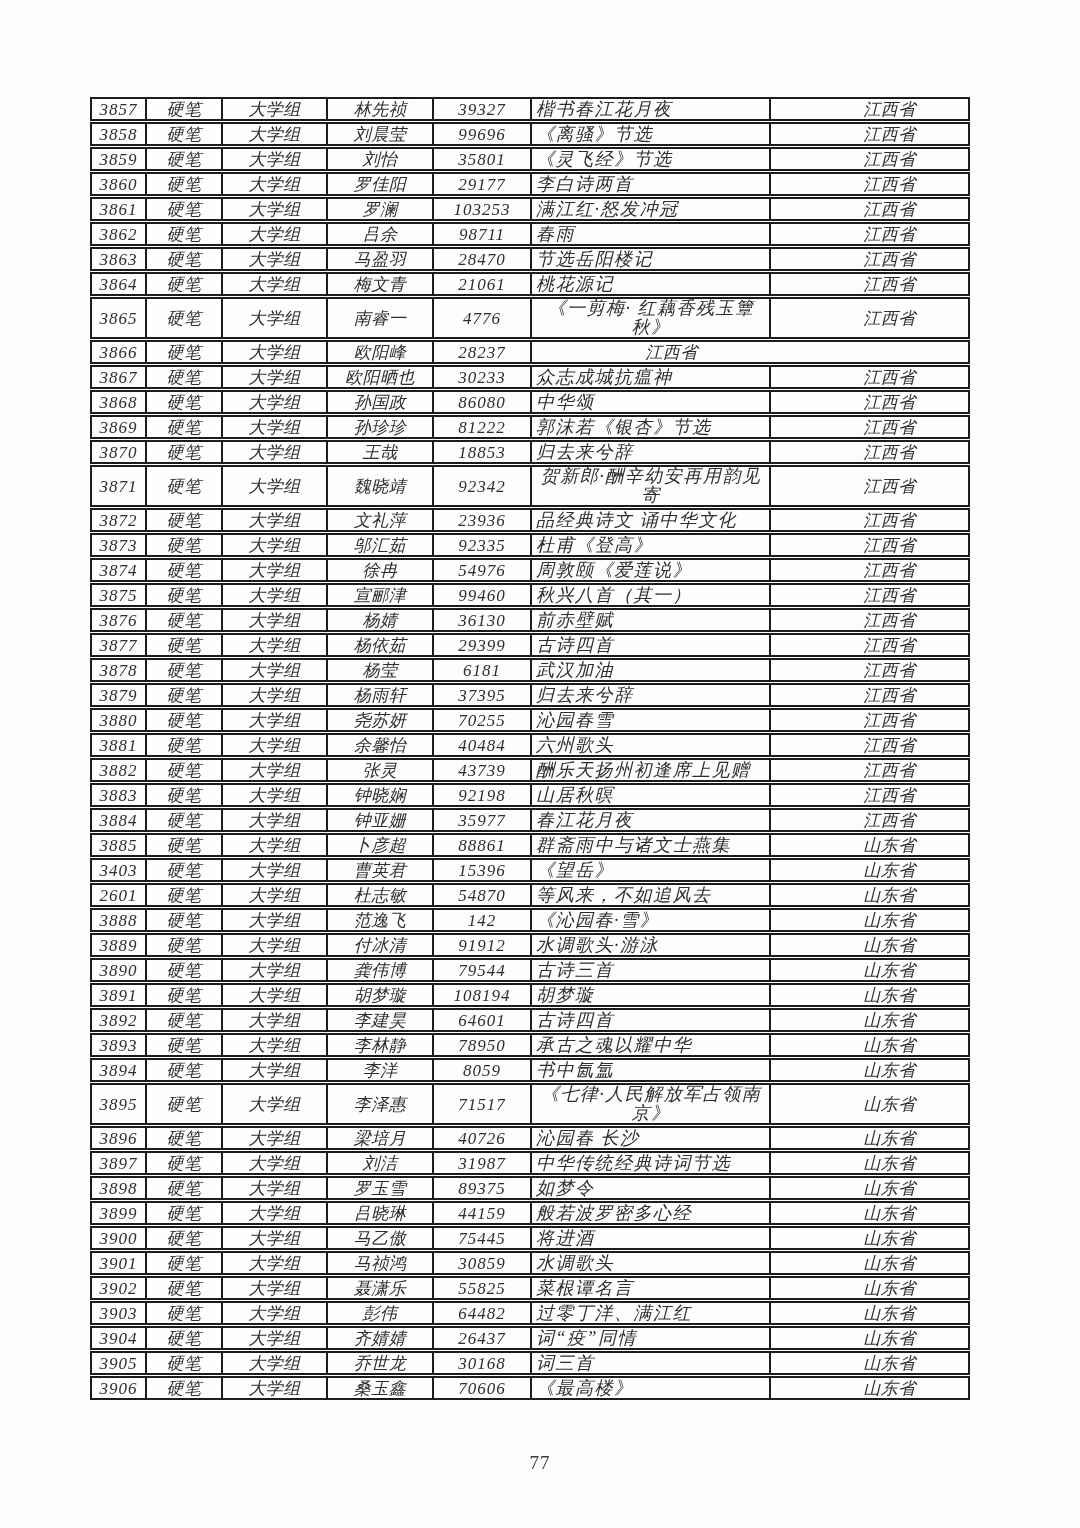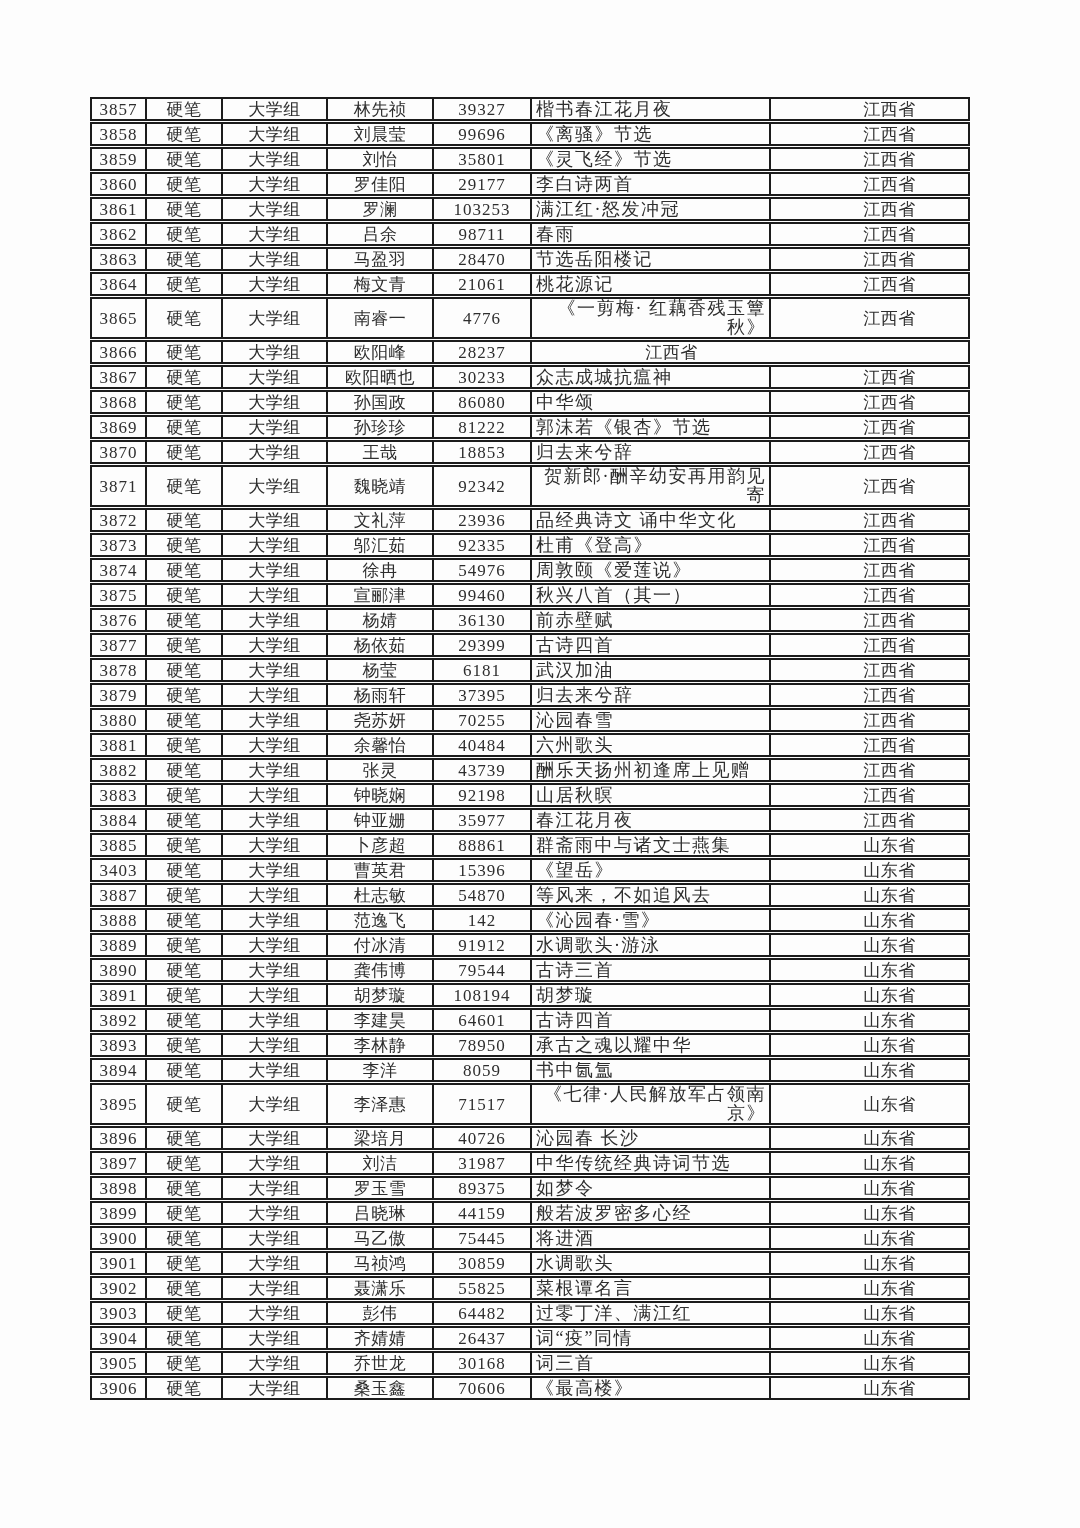--- a/index.html
+++ b/index.html
@@ -12,20 +12,21 @@
     position:relative;
     width:1080px; height:1528px;
     background:#fdfdfd;
     color:#2e2e2e;
     overflow:hidden;
   }
   .results-table {
     position:absolute;
     left:90px; top:97px;
     width:880px;
+    font-style:italic;
   }
   .row {
     display:grid;
     grid-template-columns:55px 76px 105px 106px 98px 239px 1fr;
     border:2px solid #1c1c1c;
     margin-bottom:1px;
     background:#fdfdfd;
     box-sizing:border-box;
     min-height:24px;
   }
@@ -40,21 +41,21 @@
     padding:0 3px;
     text-align:center;
     letter-spacing:0.5px;
     color:#2e2e2e;
     overflow:hidden;
   }
   .cell:last-child { border-right:none;margin-left:40px; }
   .cell.c0, .cell.c4 { letter-spacing:1px; }
   .cell.title {
     justify-content:flex-start;
-    text-align:right;
+    text-align:center;
     font-size:18px;
     letter-spacing:1.5px;
     padding-left:4px;
     word-break:break-all;
   }
   .page-number {
     position:absolute;
     top:1452px; left:0;
     width:100%;
     text-align:center;
@@ -331,21 +332,21 @@
       <div class="row">
         <div class="cell c0">3403</div>
         <div class="cell c1">硬笔</div>
         <div class="cell c2">大学组</div>
         <div class="cell c3">曹英君</div>
         <div class="cell c4">15396</div>
         <div class="cell c5 title">《望岳》</div>
         <div class="cell c6">山东省</div>
       </div>
       <div class="row">
-        <div class="cell c0">3887</div>
+        <div class="cell c0">2601</div>
         <div class="cell c1">硬笔</div>
         <div class="cell c2">大学组</div>
         <div class="cell c3">杜志敏</div>
         <div class="cell c4">54870</div>
         <div class="cell c5 title">等风来，不如追风去</div>
         <div class="cell c6">山东省</div>
       </div>
       <div class="row">
         <div class="cell c0">3888</div>
         <div class="cell c1">硬笔</div>
@@ -511,13 +512,14 @@
       <div class="row">
         <div class="cell c0">3906</div>
         <div class="cell c1">硬笔</div>
         <div class="cell c2">大学组</div>
         <div class="cell c3">桑玉鑫</div>
         <div class="cell c4">70606</div>
         <div class="cell c5 title">《最高楼》</div>
         <div class="cell c6">山东省</div>
       </div>
     </div>
+  <div class="page-number">77</div>
 </div>
 
 </body></html>

